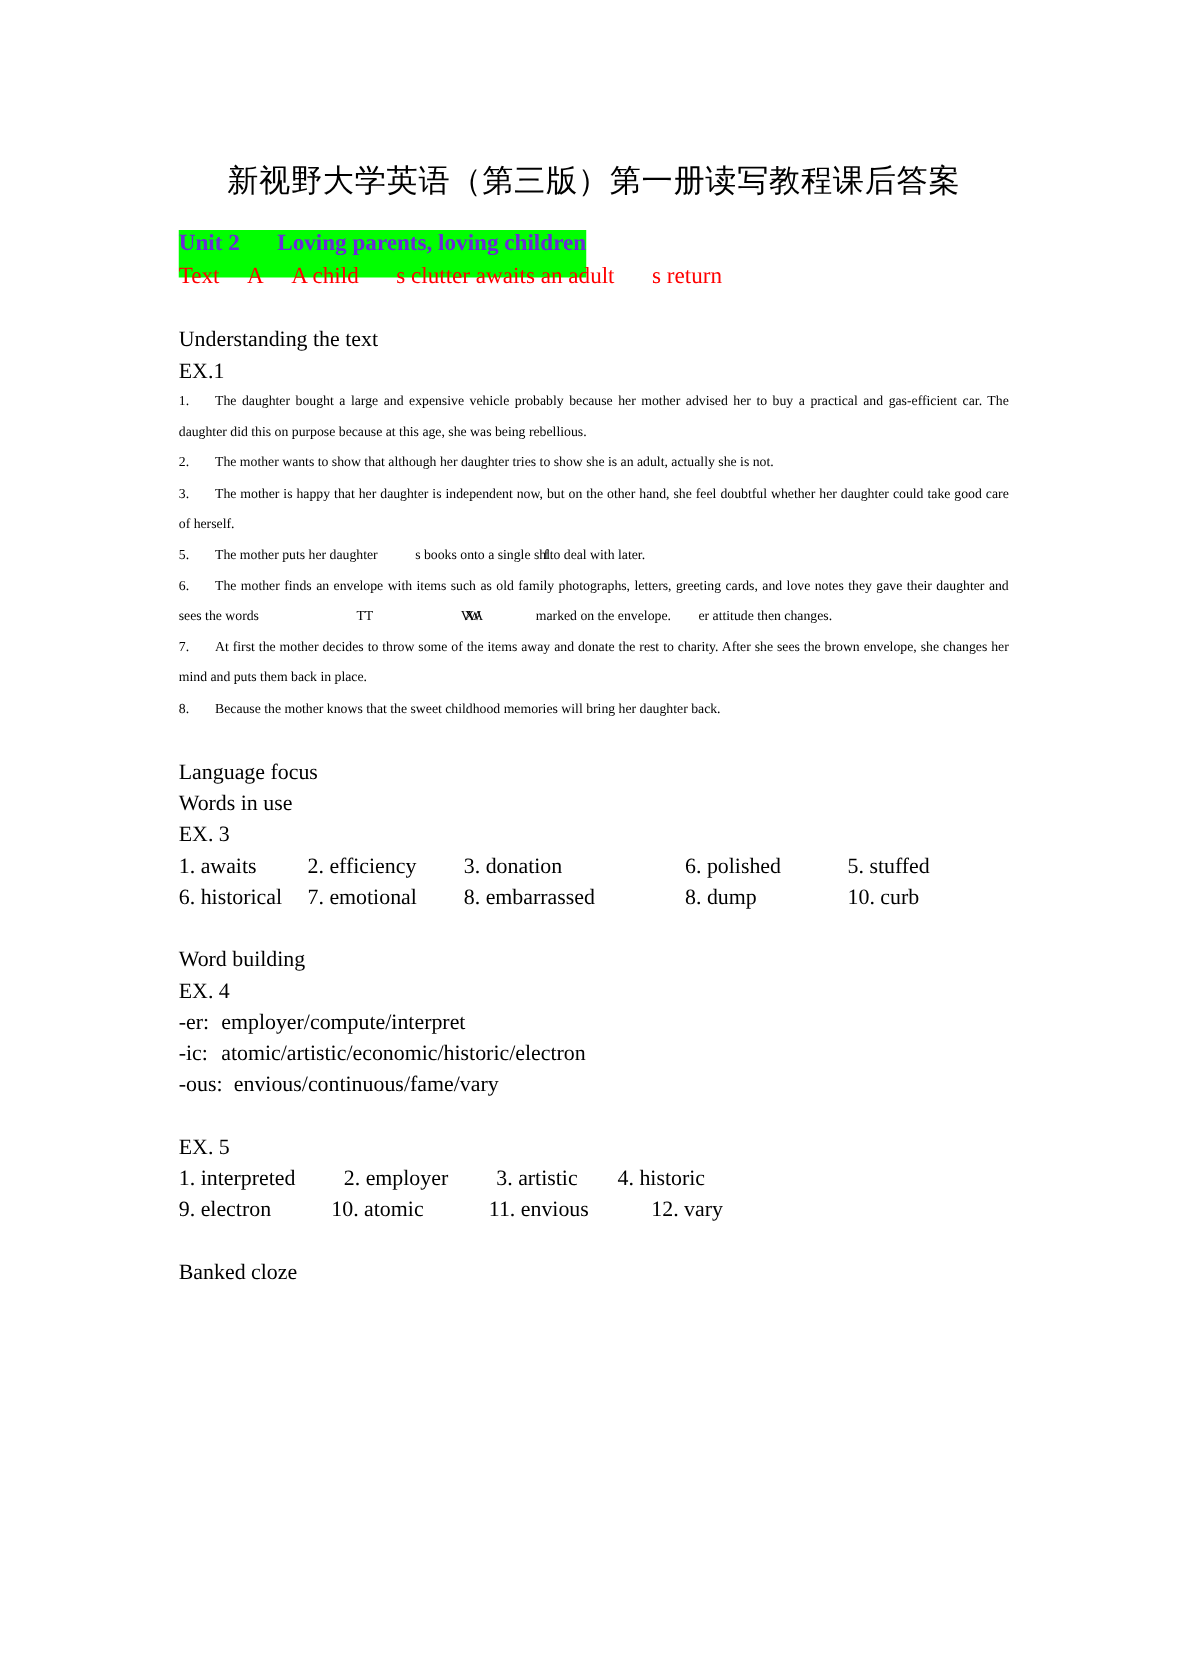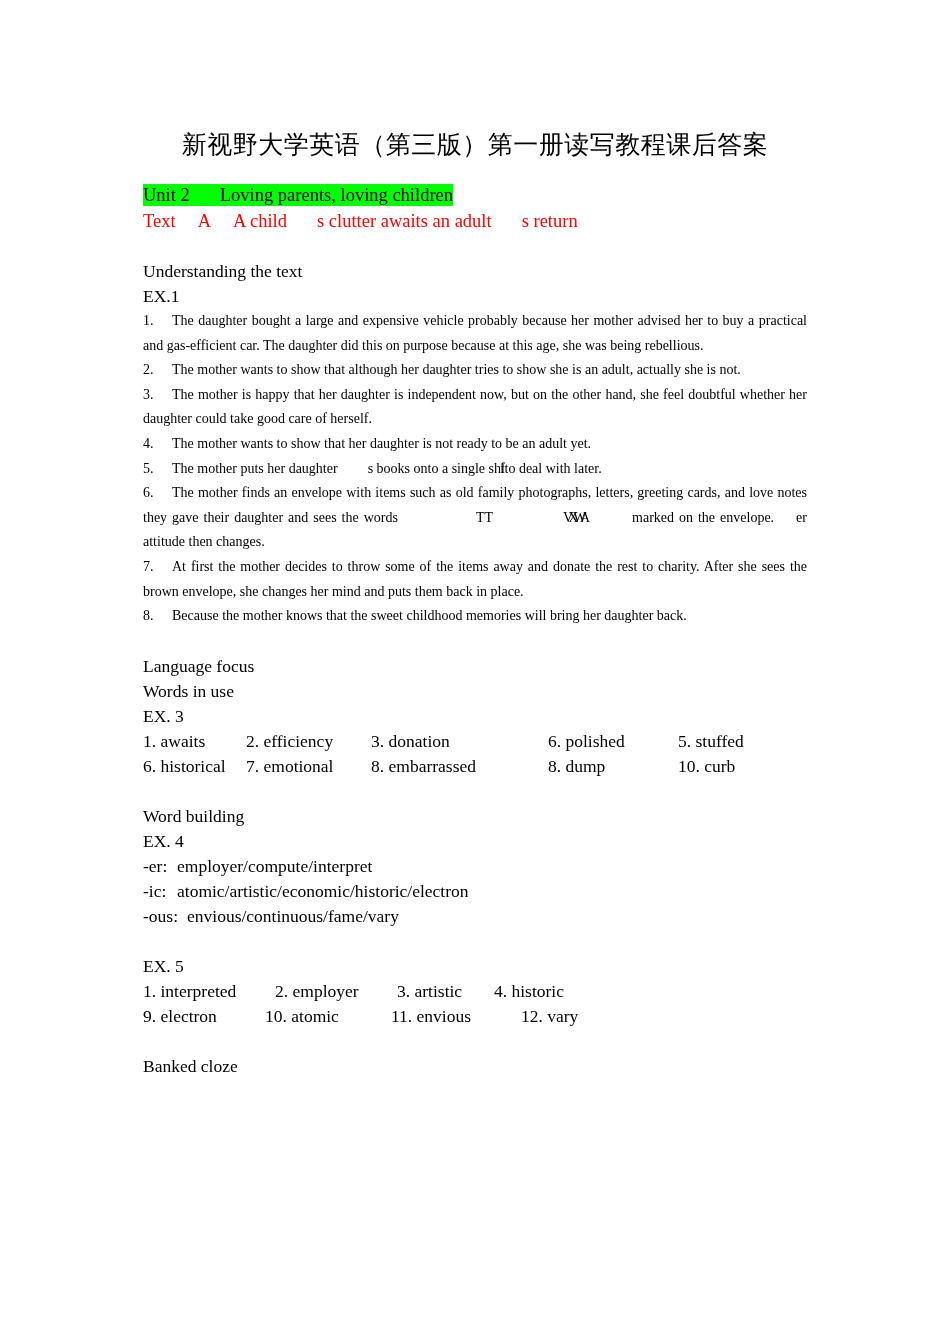--- a/index.html
+++ b/index.html
@@ -43,42 +43,43 @@
   }
 
   
   .unit-line {
     margin-top: 21px;
     font-size: 18.5px;
     line-height: 25px;
   }
   .unit-hl {
     background: #00ff00;
-    color: #000000;
-    padding: 1px 0 1px 0;
+    color: #6d28d9;
+    padding: 1px 0 17px 0;
+    font-weight: bold;
   }
   .text-line {
     color: #ff0000;
     font-size: 18.5px;
     line-height: 25px;
     margin-top: 1px;
   }
   .gap-md { display: inline-block; width: 22px; }
   .gap-lg { display: inline-block; width: 30px; }
 
   
   .blank {
     height: 25px;
   }
   .sec-head {
     font-size: 17.5px;
     line-height: 25px;
   }
   .para {
-    font-size: 14px;
+    font-size: 11px;
     line-height: 24.6px;
     text-align: justify;
     text-justify: inter-word;
     margin: 0;
   }
   .para.nojustify {
     text-align: left;
   }
   .num {
     display: inline-block;
@@ -158,21 +159,20 @@
 
     <div class="sec-head">Understanding the text</div>
     <div class="sec-head">EX.1</div>
 
     <div class="para"><span class="num">1.</span><span class="numgap"></span><span>The daughter bought a large and expensive vehicle probably because her mother advised her to buy a practical and gas-efficient car. The daughter did this on purpose because at this age, she was being rebellious.</span></div>
 
     <div class="para"><span class="num">2.</span><span class="numgap"></span><span>The mother wants to show that although her daughter tries to show she is an adult, actually she is not.</span></div>
 
     <div class="para"><span class="num">3.</span><span class="numgap"></span><span>The mother is happy that her daughter is independent now, but on the other hand, she feel doubtful whether her daughter could take good care of herself.</span></div>
 
-    <div class="para nojustify"><span class="num">4.</span><span class="numgap"></span><span>The mother wants to show that her daughter is not ready to be an adult yet.</span></div>
 
     <div class="para nojustify"><span class="num">5.</span><span class="numgap"></span><span>The mother puts her daughter</span><span class="gap-lg"></span><span>s books onto a single sh</span><span class="glyph-overlap">lf</span><span> to deal with later.</span></div>
 
     <div class="para"><span class="num">6.</span><span class="numgap"></span><span>The mother finds an envelope with items such as old family photographs, letters, greeting cards, and love notes they gave their daughter and sees the words</span><span class="wide-gap-a"></span><span>TT</span><span class="wide-gap-b"></span><span class="glyph-overlap">VXWA</span><span class="wide-gap-c"></span><span>marked on the envelope.</span><span class="wide-gap-d"></span><span>er</span>
       <span>attitude then changes.</span></div>
 
     <div class="para"><span class="num">7.</span><span class="numgap"></span><span>At first the mother decides to throw some of the items away and donate the rest to charity. After she sees the brown envelope, she changes her mind and puts them back in place.</span></div>
 
     <div class="para"><span class="num">8.</span><span class="numgap"></span><span>Because the mother knows that the sweet childhood memories will bring her daughter back.</span></div>
 

